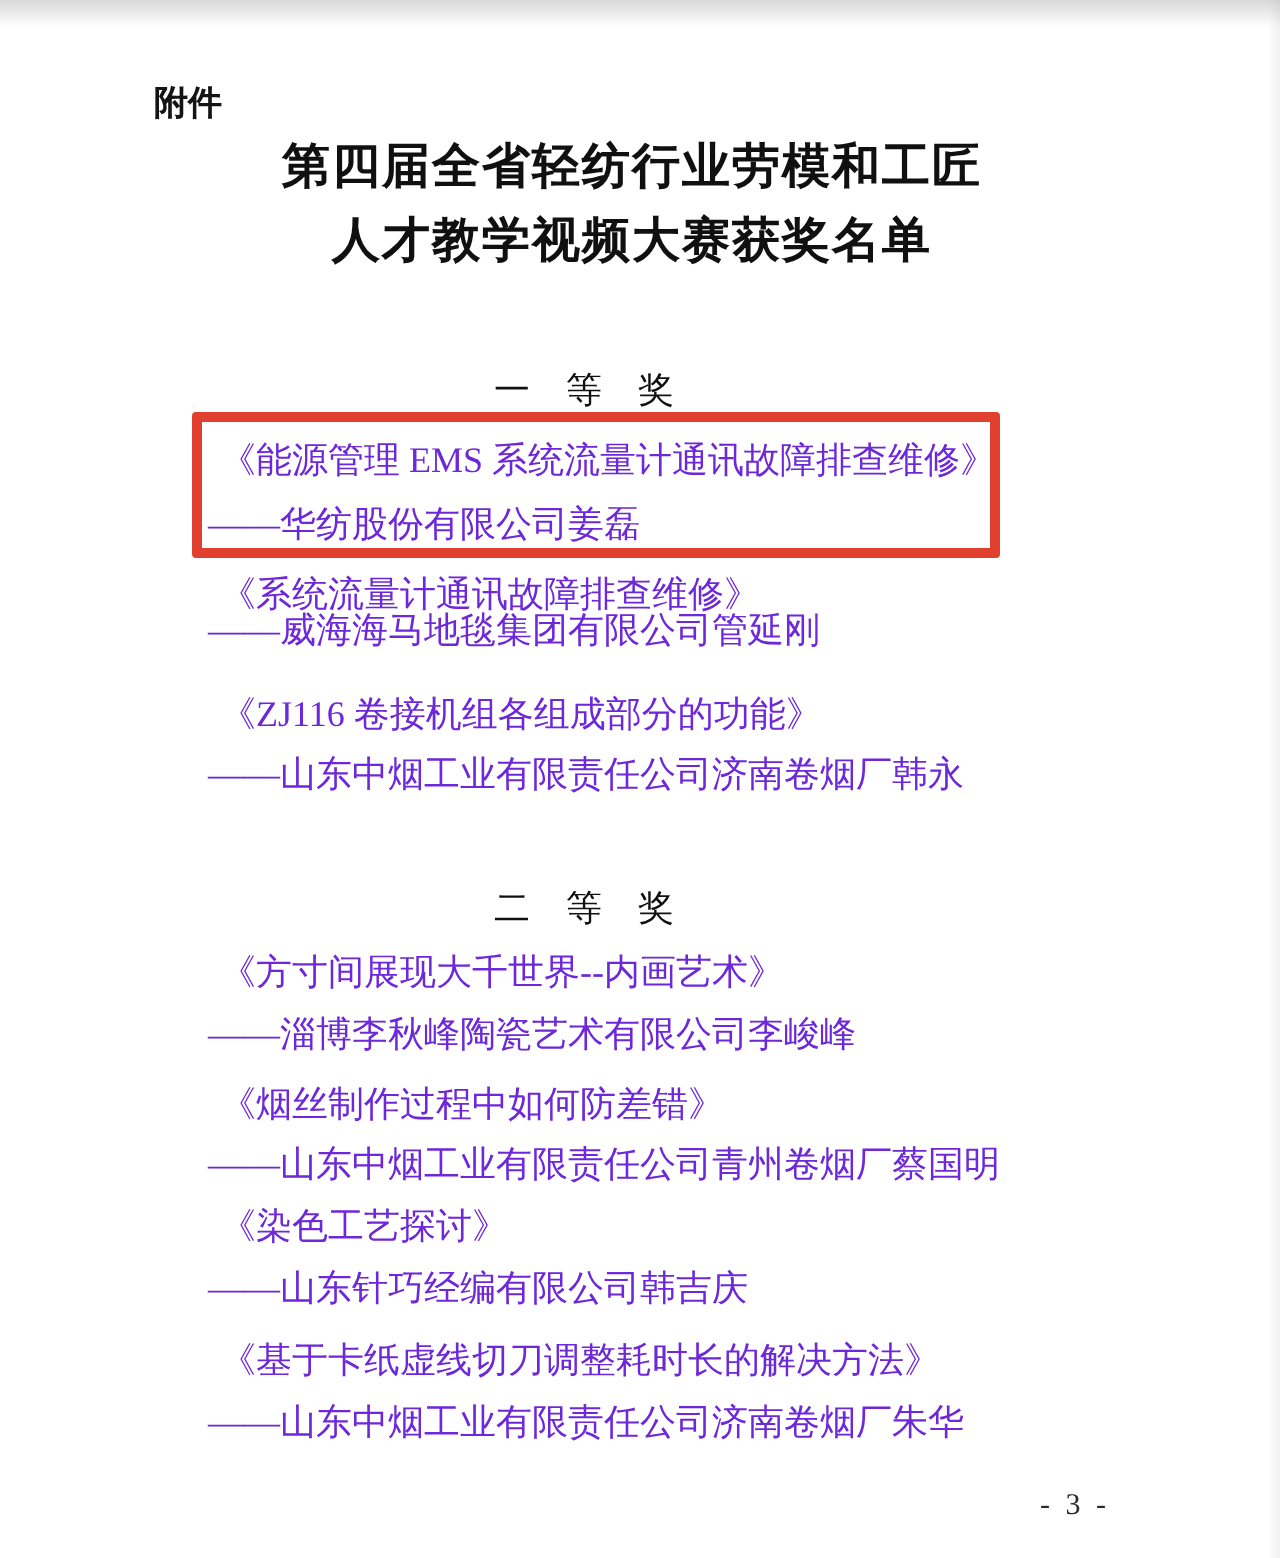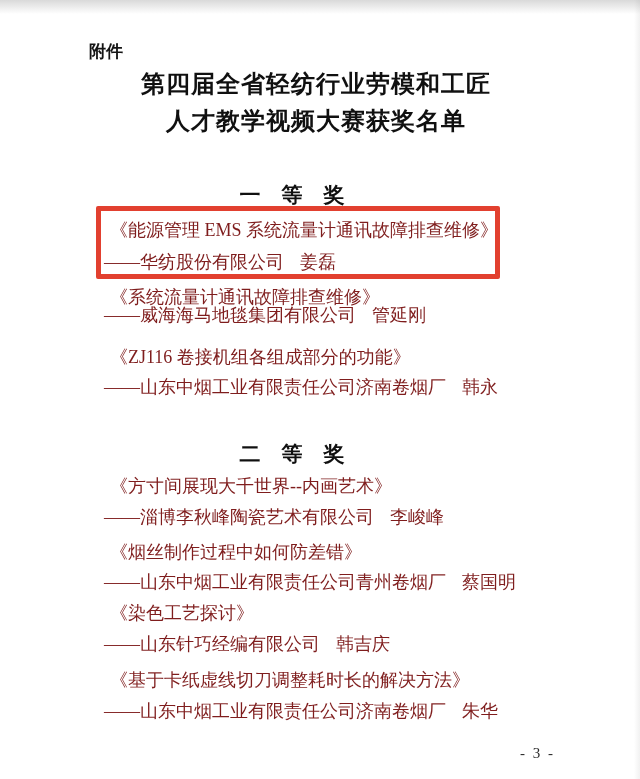--- a/index.html
+++ b/index.html
@@ -30,63 +30,62 @@
     pointer-events: none;
   }
   .attachment {
     position: absolute;
     left: 77px; top: 41px;
     font-family: "Liberation Sans", sans-serif;
     font-weight: bold;
     font-size: 17px;
     line-height: 21px;
     color: #141414;
-    margin-left: 12px;
   }
   .doc-title {
     position: absolute;
     left: 0; width: 632px;
     text-align: center;
     font-family: "Liberation Sans", sans-serif;
     font-weight: bold;
     font-size: 24px;
     line-height: 28px;
     letter-spacing: 1px;
     color: #101010;
   }
   .doc-title.line1 { top: 70px; }
   .doc-title.line2 { top: 107px; }
   .section-heading {
     position: absolute;
     left: 0; width: 584px;
     text-align: center;
     font-family: "Liberation Sans", sans-serif;
-    font-weight: bold;
-    font-size: 21px;
+    font-weight: normal;
+    font-size: 18px;
     line-height: 24px;
     color: #101010;
   }
   .highlight-box {
     position: absolute;
     left: 96px; top: 206px;
     width: 404px; height: 73px;
     border: 5px solid #e2402f;
     border-radius: 2px;
     box-sizing: border-box;
   }
   .line {
     position: absolute;
     font-size: 18px;
     line-height: 22px;
     white-space: nowrap;
-    color: #7f1d1d;
+    color: #6d28d9;
   }
   .title-line { left: 110px; }
   .org-line   { left: 104px; }
-  .awardee-name { margin-left: 16px; }
+  .awardee-name { }
   .page-number {
     position: absolute;
     left: 520px; top: 744px;
     font-size: 15px;
     line-height: 18px;
     letter-spacing: 2px;
     color: #2b2b2b;
   }
 </style>
 </head>

